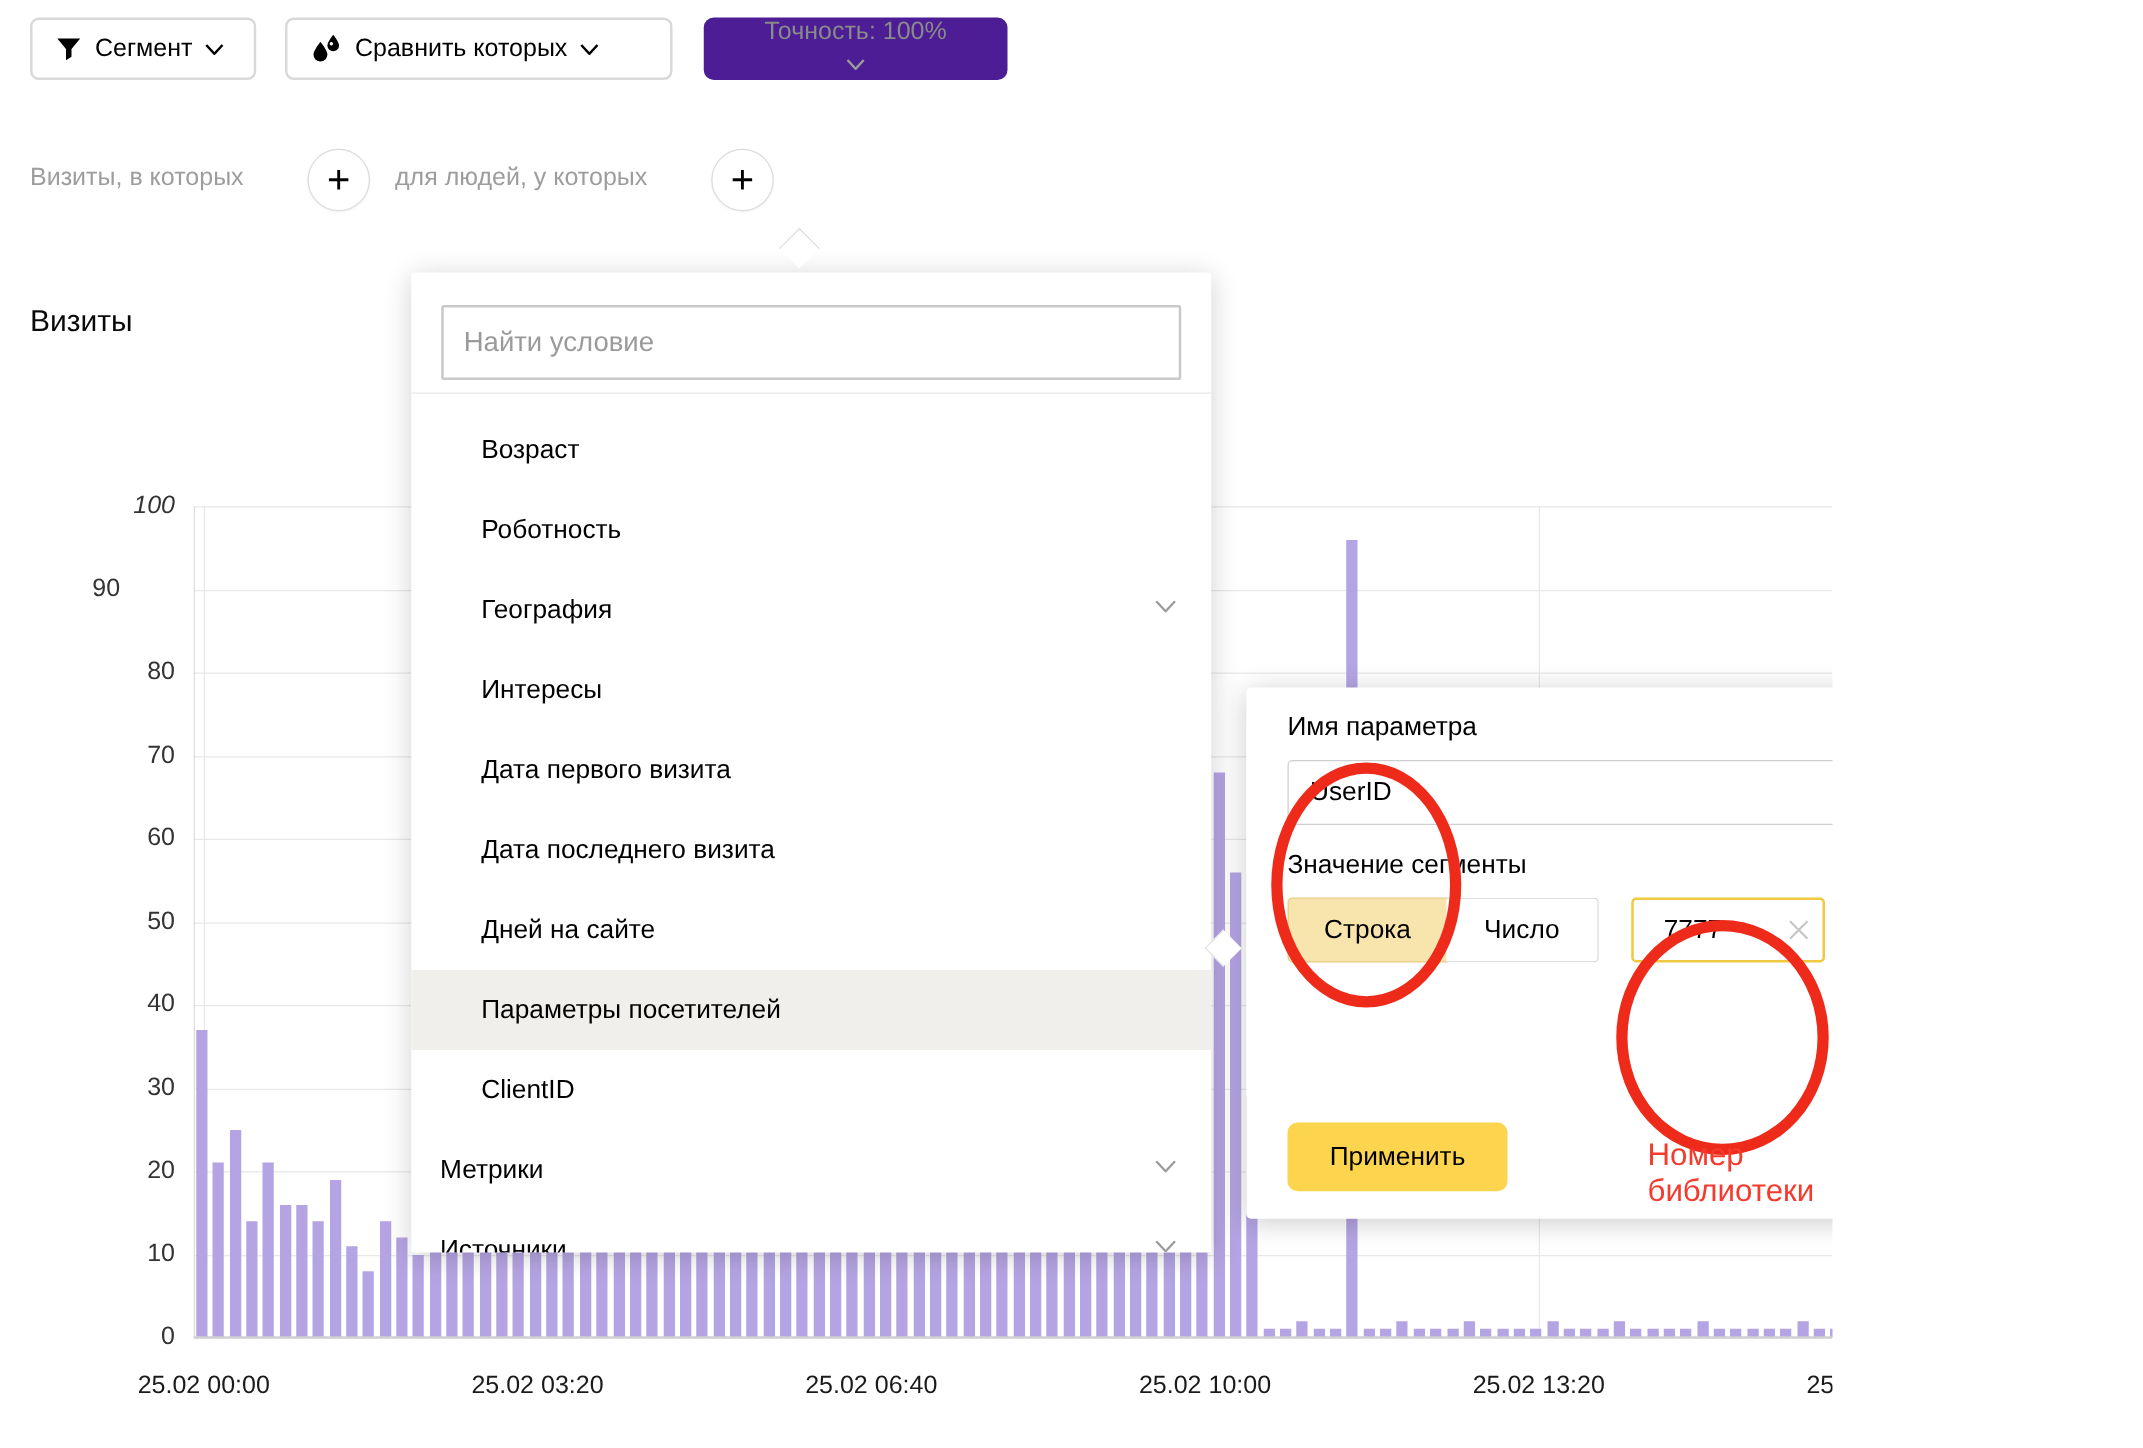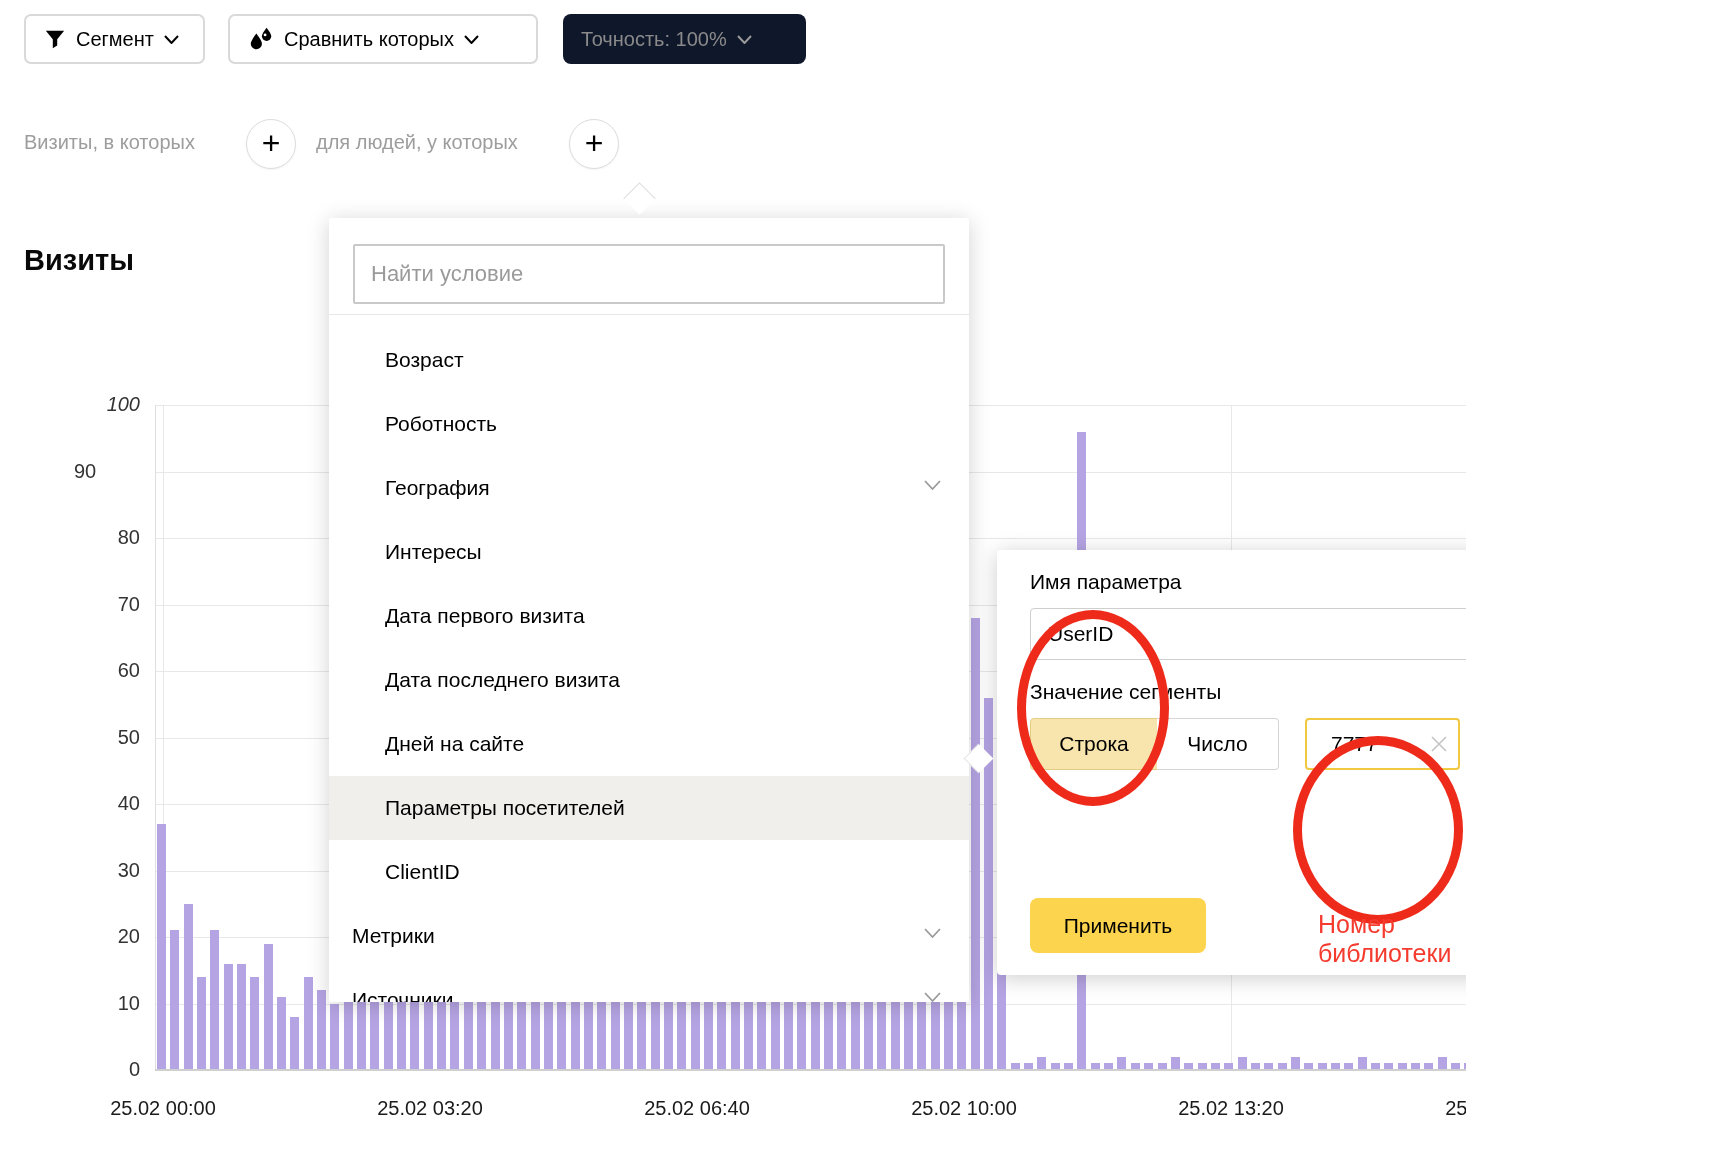--- a/index.html
+++ b/index.html
@@ -3,32 +3,32 @@
 <meta charset="utf-8">
 <style>
   html,body{margin:0;padding:0;background:#fff;}
   body{width:1714px;height:1158px;overflow:hidden;font-family:"Liberation Sans",sans-serif;}
   #stage{position:relative;width:1466px;height:1158px;background:#fff;overflow:hidden;}
 
   
   .tb-btn{position:absolute;top:14px;height:50px;box-sizing:border-box;display:flex;align-items:center;
     gap:10px;padding:0 18px;background:#fff;border:2px solid #d9d9d9;border-radius:7px;font-size:20px;color:#000;cursor:pointer;}
   .tb-btn svg{flex:0 0 auto;}
-  .tb-grey{background:#0f172a;border:none;color:#8a8a8a;}
+  .tb-grey{background:#4c1d95;border:none;color:#8a8a8a;flex-direction:column;}
   .chev{width:15px;height:9px;display:inline-block;}
 
   
   .grey-label{position:absolute;top:131px;font-size:20px;color:#9d9d9d;}
   .plus-btn{position:absolute;top:119px;width:50px;height:50px;border-radius:50%;border:1px solid #dcdcdc;
     background:#fff;box-sizing:border-box;display:flex;align-items:center;justify-content:center;
     font-size:32px;font-weight:400;color:#000;line-height:1;cursor:pointer;box-shadow:0 1px 2px rgba(0,0,0,.05);}
   .plus-btn span{margin-top:-3px;}
 
   
-  #chart-title{position:absolute;left:24px;top:244px;font-size:29px;font-weight:700;color:#090909;}
+  #chart-title{position:absolute;left:24px;top:244px;font-size:24px;font-weight:400;color:#090909;}
   .gridline-h{position:absolute;left:155px;right:0;height:1px;background:#e8e8e8;}
   .gridline-v{position:absolute;top:405px;width:1px;height:665px;background:#e8e8e8;}
   #axis-x{position:absolute;left:155px;right:0;top:1069px;height:2px;background:#cfcfcf;}
   #axis-y{position:absolute;left:155px;top:405px;width:1px;height:665px;background:#dedede;}
   .ytick{position:absolute;width:110px;text-align:right;font-size:20px;color:#333;left:30px;}
   .xtick{position:absolute;top:1097px;width:220px;text-align:center;font-size:20px;color:#1a1a1a;}
   .bar{position:absolute;width:9px;background:#b5a4e3;}
 
   
   #cond-panel{position:absolute;left:329px;top:218px;width:640px;height:784px;background:#fff;z-index:10;

